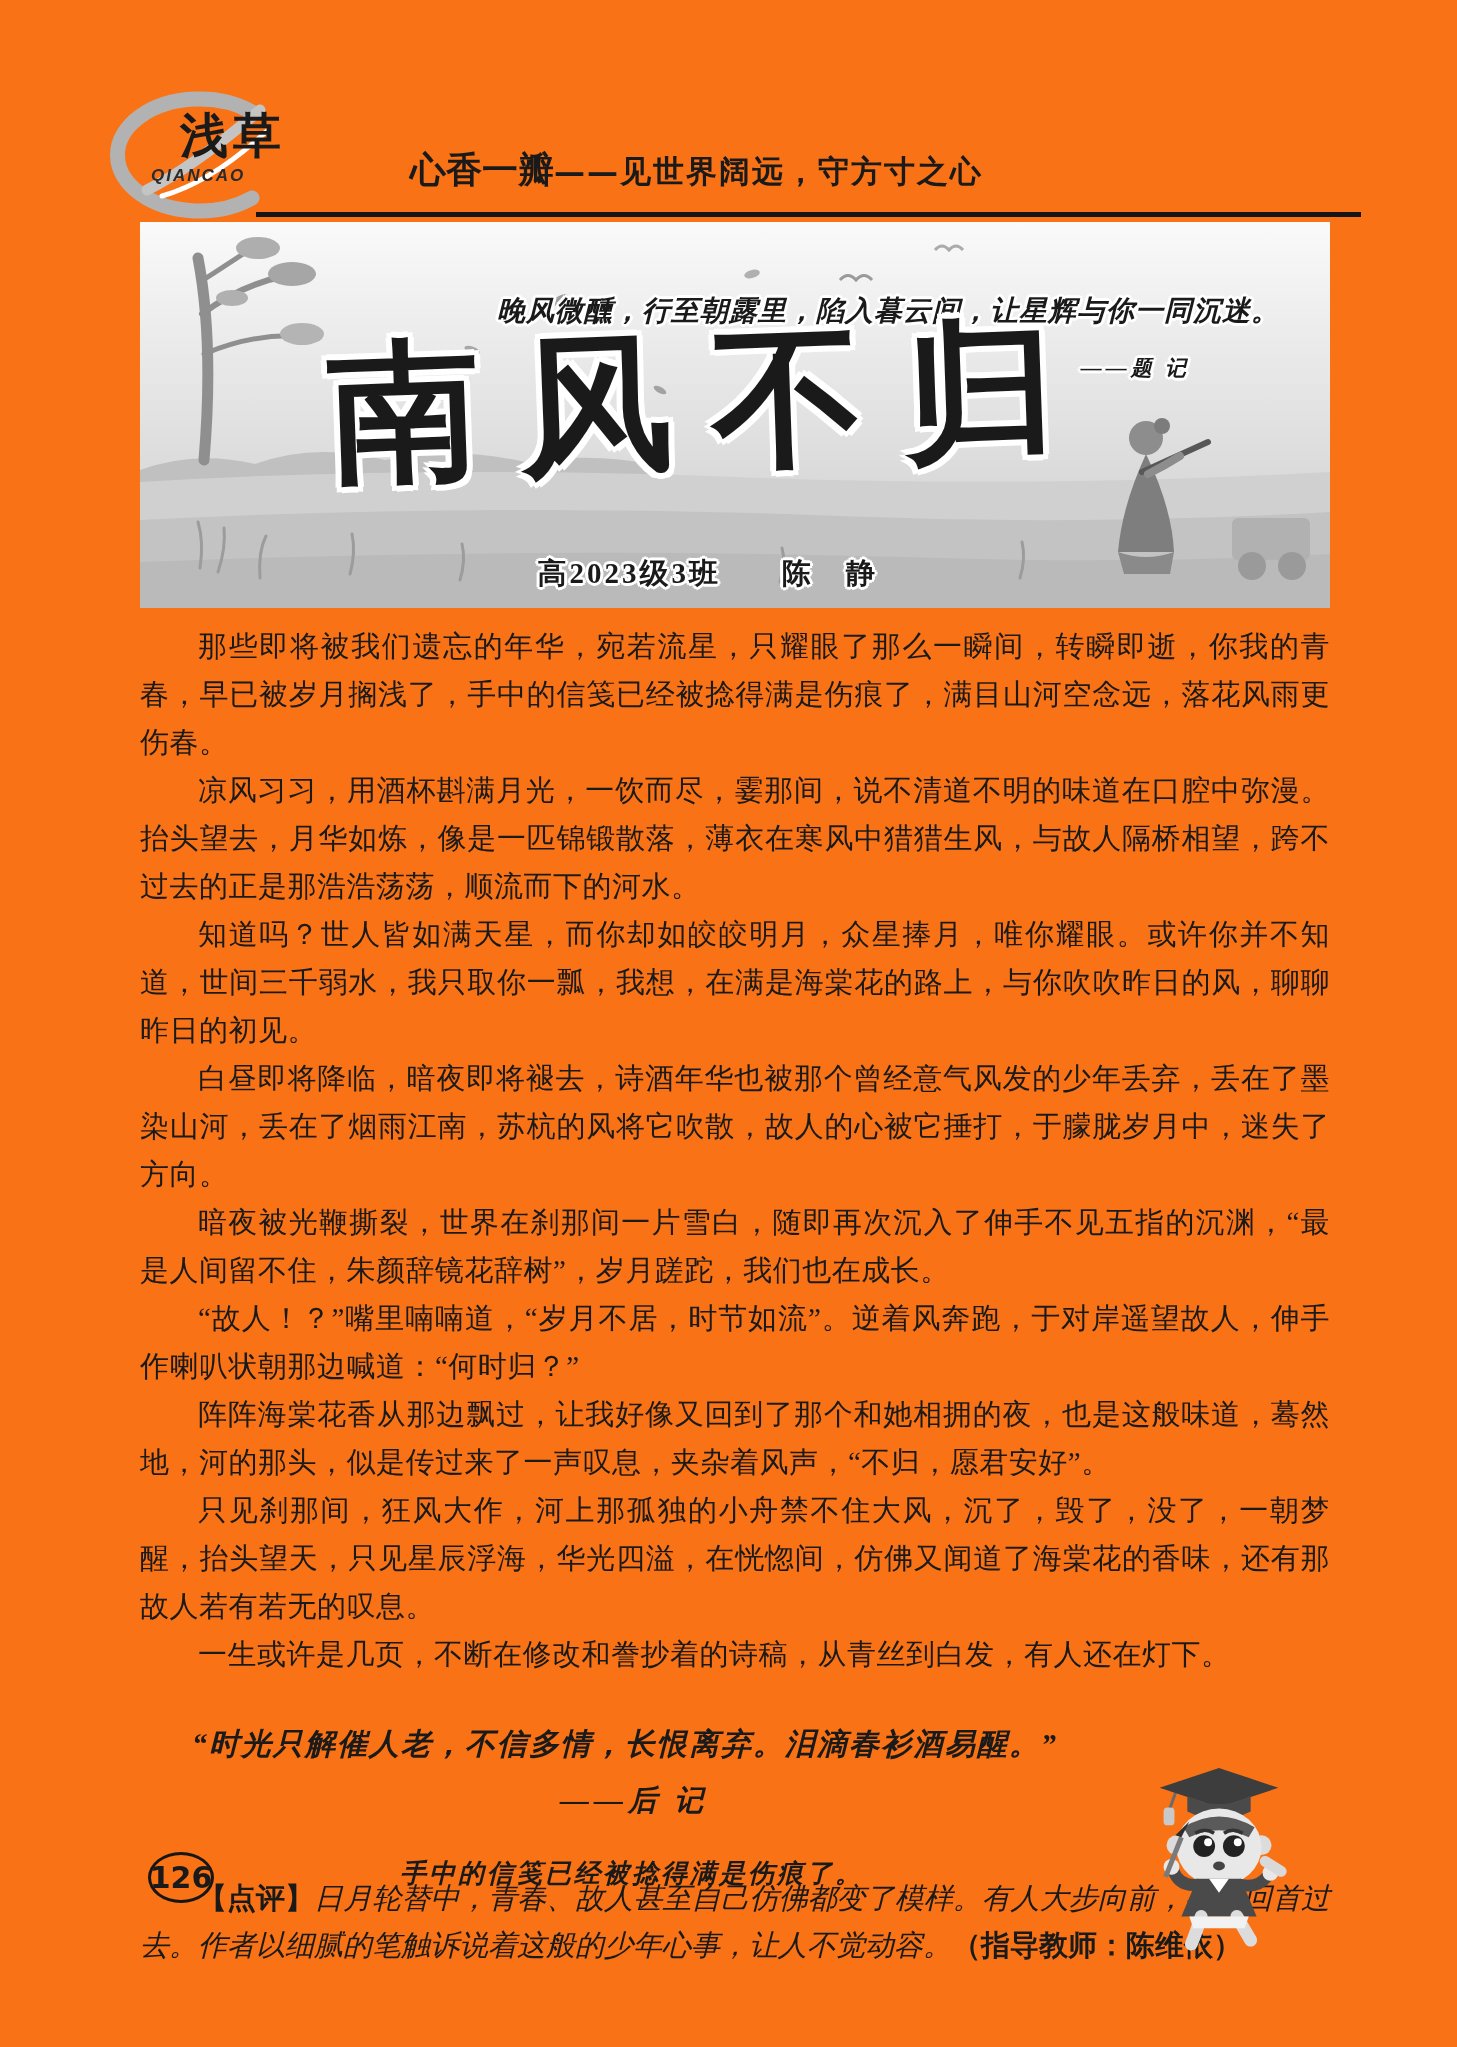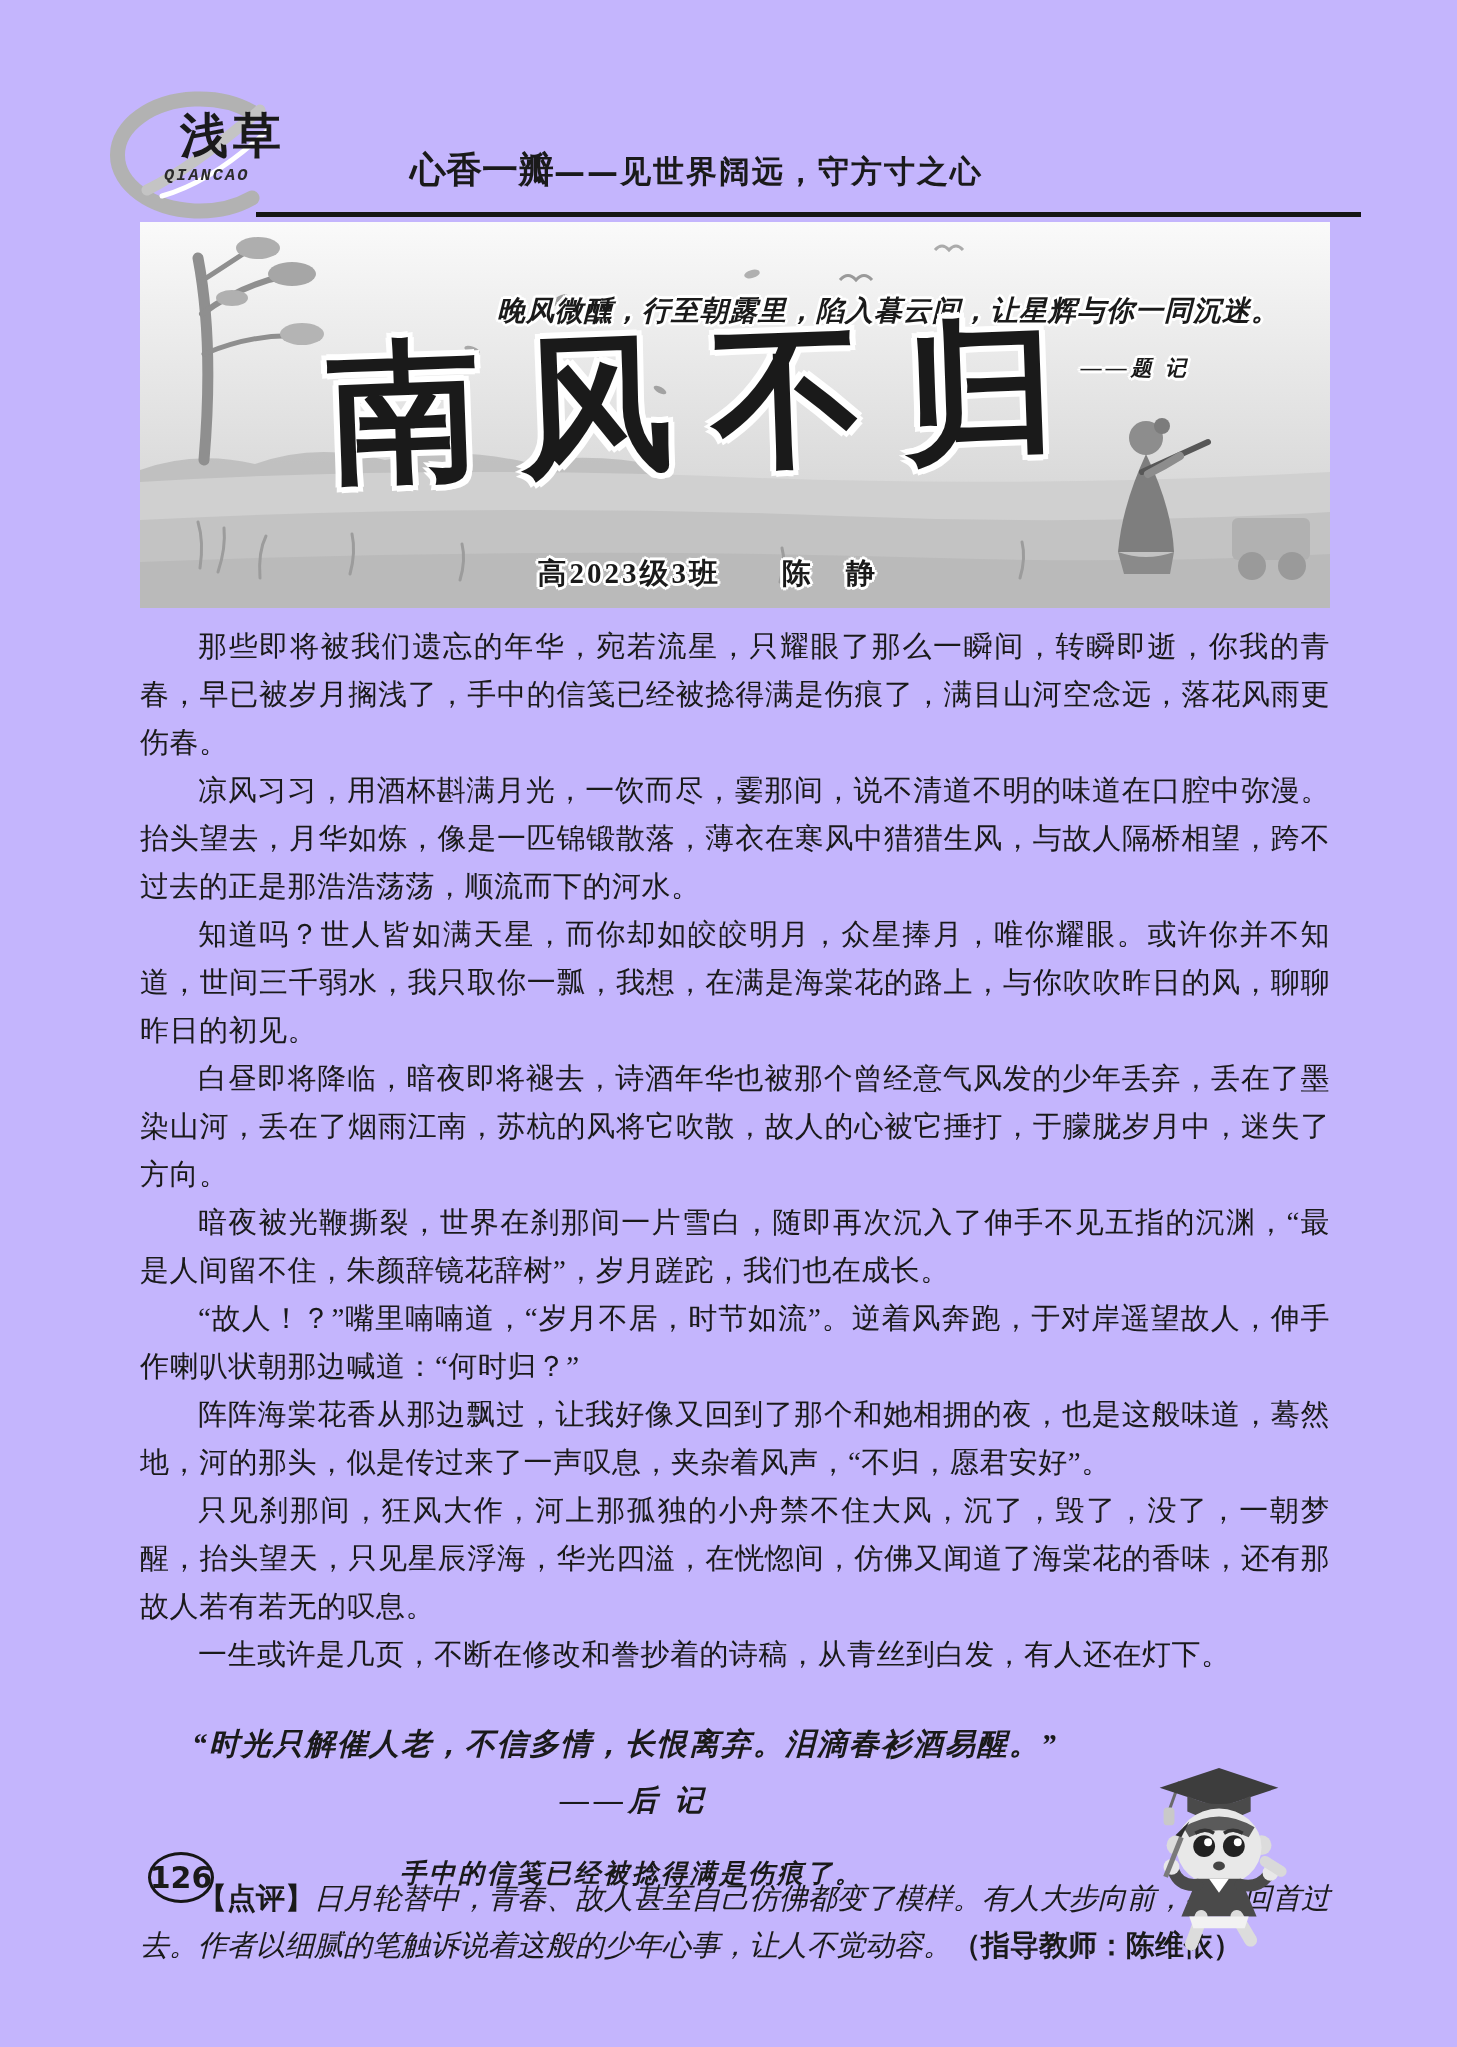--- a/index.html
+++ b/index.html
@@ -1,27 +1,27 @@
 <!DOCTYPE html>
 <html><head>
 <meta charset="utf-8">
 <style>
   * { margin:0; padding:0; box-sizing:border-box; }
   html,body { background:#ffffff; }
   body { font-family:"Liberation Serif","DejaVu Serif",serif; color:#1a1a1a; }
-  .page { position:relative; width:1457px; height:2047px; background:#c4b5fd; overflow:hidden; }
+  .page { position:relative; width:1457px; height:2047px; background:#f97316; overflow:hidden; }
 
   
   .logo { position:absolute; left:92px; top:86px; width:210px; height:140px; }
   .logo svg { position:absolute; left:0; top:0; width:100%; height:100%; }
   .logo-cn { position:absolute; left:88px; top:18px; font-size:48px; font-weight:900;
              letter-spacing:5px; font-family:"DejaVu Sans",sans-serif; }
-  .logo-en { position:absolute; left:72px; top:80px; font-size:17px; font-weight:700;
+  .logo-en { position:absolute; left:59px; top:80px; font-size:17px; font-weight:700;
              font-style:italic; letter-spacing:2px; color:#2b2b2b;
-             font-family:Liberation Mono, monospace; }
+             font-family:Liberation Sans, sans-serif; }
   .column-title { position:absolute; left:382px; top:146px; white-space:nowrap; }
   .column-title .main { font-size:36px; font-weight:900; font-family:"DejaVu Sans",sans-serif;margin-left:28px; }
   .column-title .sub  { font-size:31px; font-weight:600; font-family:"DejaVu Sans",sans-serif;
                         letter-spacing:2px; }
   .header-rule { position:absolute; left:256px; top:212px; width:1105px; height:5px;
                  background:#151515; }
 
   
   .banner { position:absolute; left:140px; top:222px; width:1190px; height:386px; overflow:hidden;
             background:linear-gradient(180deg,#fafafa 0%,#efefef 22%,#e3e3e3 48%,#d6d6d6 75%,#cbcbcb 100%); }

